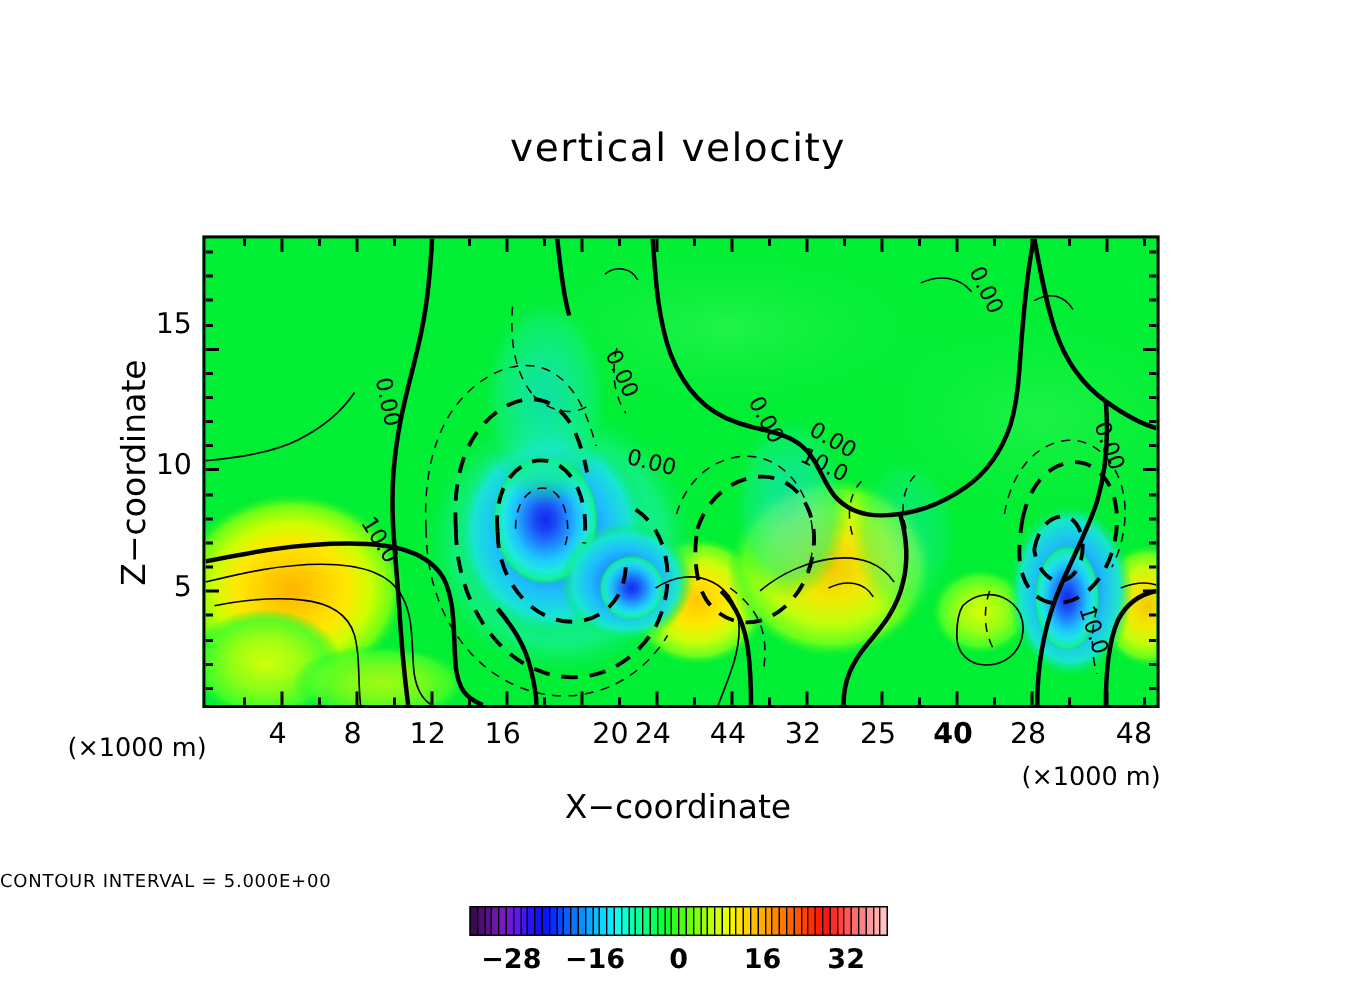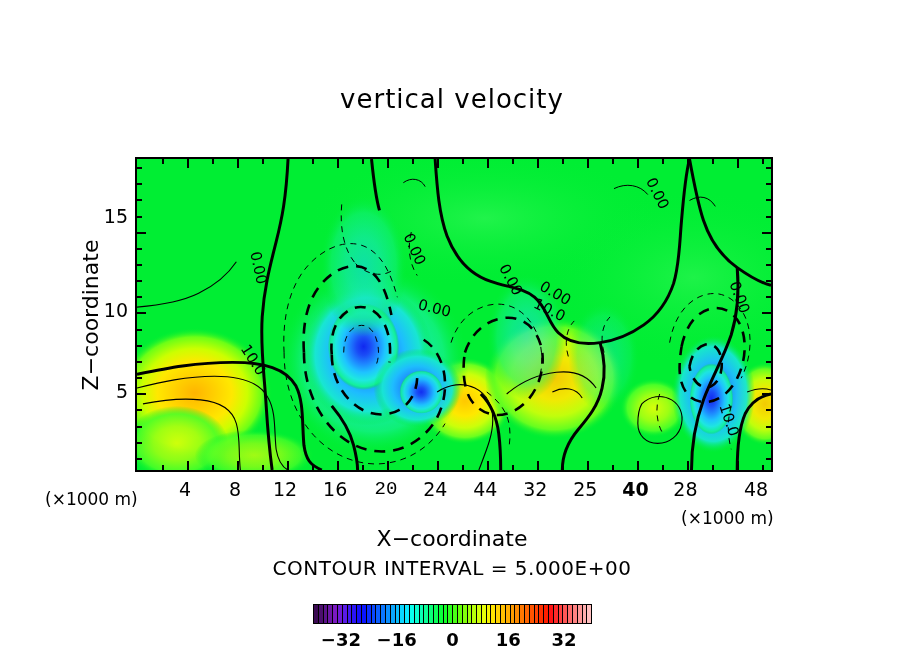--- a/index.html
+++ b/index.html
@@ -22,21 +22,21 @@
   .xtlab{position:absolute;top:478px;font-size:19px;transform:translateX(-50%);}
   .ytlab{position:absolute;left:128px;font-size:19px;transform:translate(-100%,-50%);}
 
   #ylabel{left:-6px;top:315px;font-size:22px;
           transform:translate(-50%,-50%) rotate(-90deg);transform-origin:center;
           width:240px;text-align:center;left:90px;}
   #xlabel{left:0;right:0;top:526px;text-align:center;font-size:22px;}
   #unit-left{left:45px;top:489px;font-size:17px;}
   #unit-right{left:681px;top:508px;font-size:17px;}
 
-  #ci-text{left:0;right:0;top:556px;text-align:center;font-size:20px;letter-spacing:.5px;}
+  #ci-text{left:0;right:0;top:580px;font-size:12px;letter-spacing:.5px;}
 
   #cbar{position:absolute;left:313px;top:604px;width:279px;height:20px;
         border:1px solid #000;box-sizing:border-box;background:#000;
         display:flex;}
   #cbar .seg{flex:1 1 auto;height:100%;border-right:1px solid #000;box-sizing:border-box;}
   #cbar .seg:last-child{border-right:none;}
   .cblab{position:absolute;top:629px;font-size:18px;font-weight:bold;transform:translateX(-50%);}
 </style>
 </head>
 <body>
@@ -283,21 +283,21 @@
       <div class="tick tk-l" style="top: 8.07692px; width: 5px;"></div>
       <div class="tick tk-r" style="top: 8.07692px; width: 5px;"></div>
     </div>
 </div>
 
 <div id="xticklabels">
     <div class="xtlab" style="left: 185.039px;">4</div>
     <div class="xtlab" style="left: 235.078px;">8</div>
     <div class="xtlab" style="left: 285.118px;">12</div>
     <div class="xtlab" style="left: 335.157px;">16</div>
-    <div class="xtlab" style="left: 386px; font-family: Liberation Mono, monospace;">20</div>
+    <div class="xtlab" style="left: 407px;">20</div>
     <div class="xtlab" style="left: 435.235px;">24</div>
     <div class="xtlab" style="left: 485.275px;">44</div>
     <div class="xtlab" style="left: 535.314px;">32</div>
     <div class="xtlab" style="left: 585.353px;">25</div>
     <div class="xtlab" style="left: 635.392px; font-weight: bold;">40</div>
     <div class="xtlab" style="left: 685.431px;">28</div>
     <div class="xtlab" style="left: 756px;">48</div>
   </div>
 <div id="yticklabels">
     <div class="ytlab" style="top: 391.231px;">5</div>
@@ -366,18 +366,18 @@
     <div class="seg" style="background: rgb(255, 42, 42);"></div>
     <div class="seg" style="background: rgb(255, 64, 64);"></div>
     <div class="seg" style="background: rgb(255, 86, 86);"></div>
     <div class="seg" style="background: rgb(255, 108, 108);"></div>
     <div class="seg" style="background: rgb(255, 130, 130);"></div>
     <div class="seg" style="background: rgb(255, 152, 152);"></div>
     <div class="seg" style="background: rgb(255, 174, 174);"></div>
     <div class="seg" style="background: rgb(255, 192, 192);"></div>
   </div>
 <div id="cbarlabels">
-    <div class="cblab" style="left: 340.9px;">−32</div>
+    <div class="cblab" style="left: 340.9px;">−28</div>
     <div class="cblab" style="left: 396.7px;">−16</div>
     <div class="cblab" style="left: 452.5px;">0</div>
     <div class="cblab" style="left: 508.3px;">16</div>
     <div class="cblab" style="left: 564.1px;">32</div>
   </div>
 
 </body></html>

